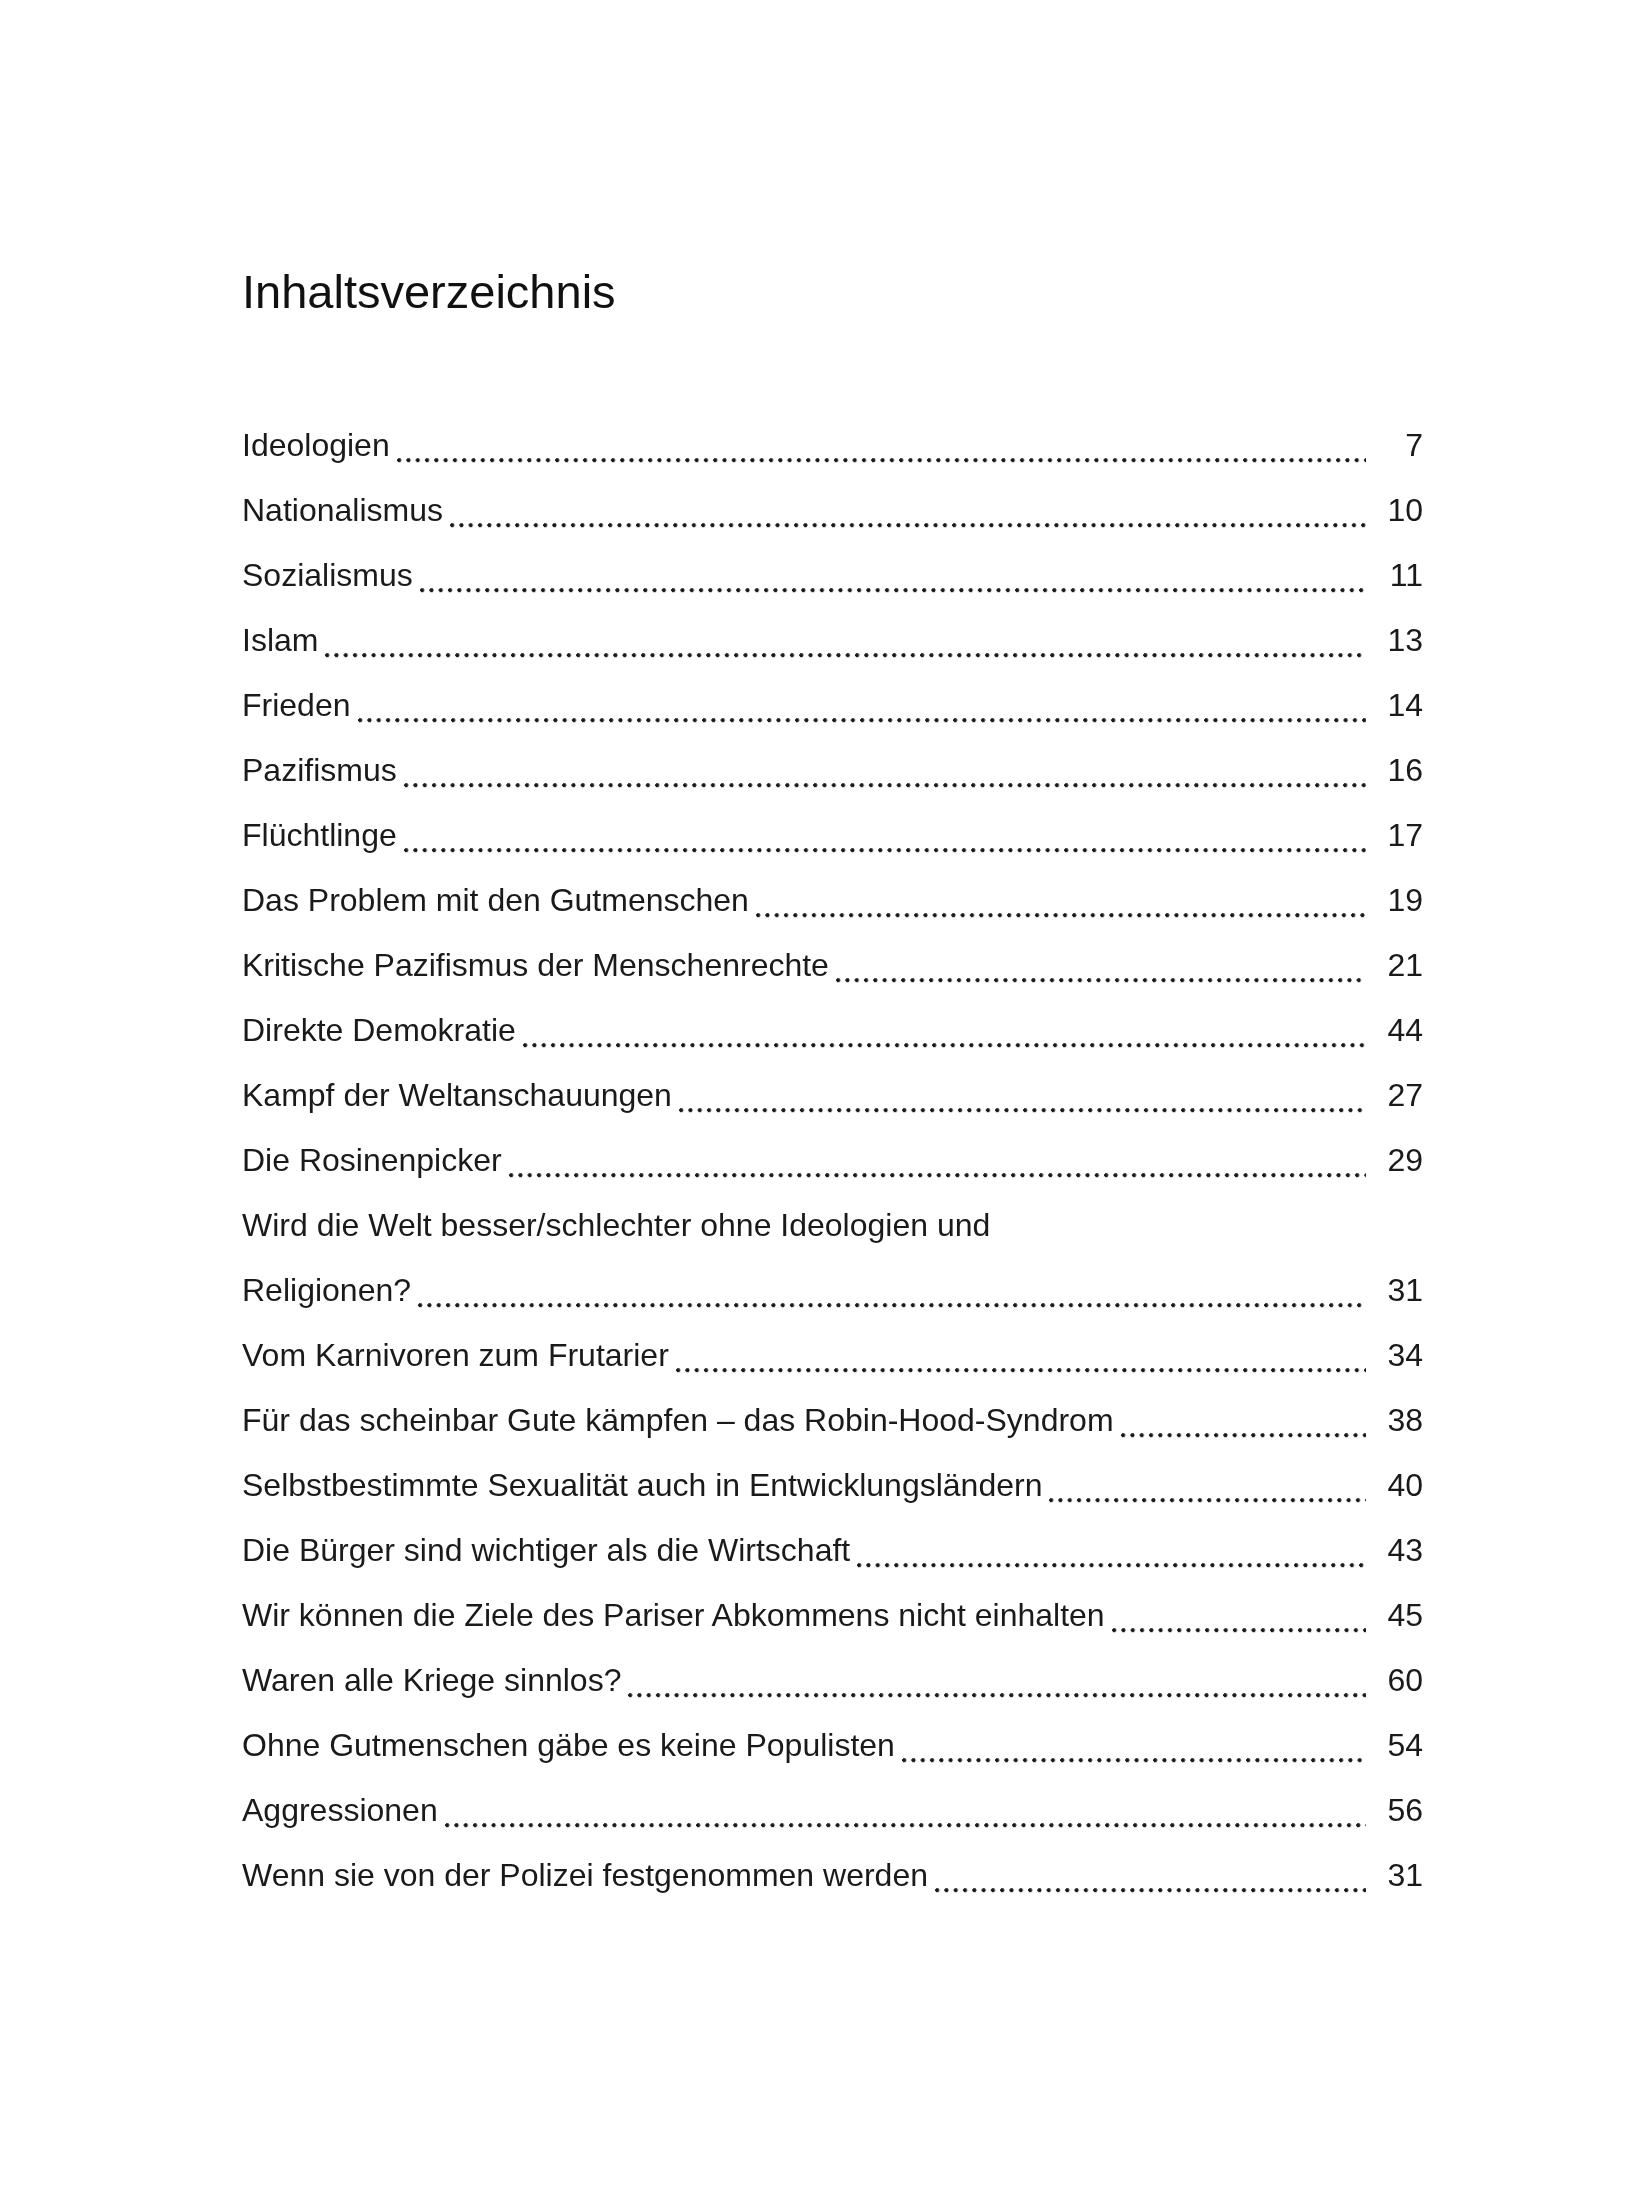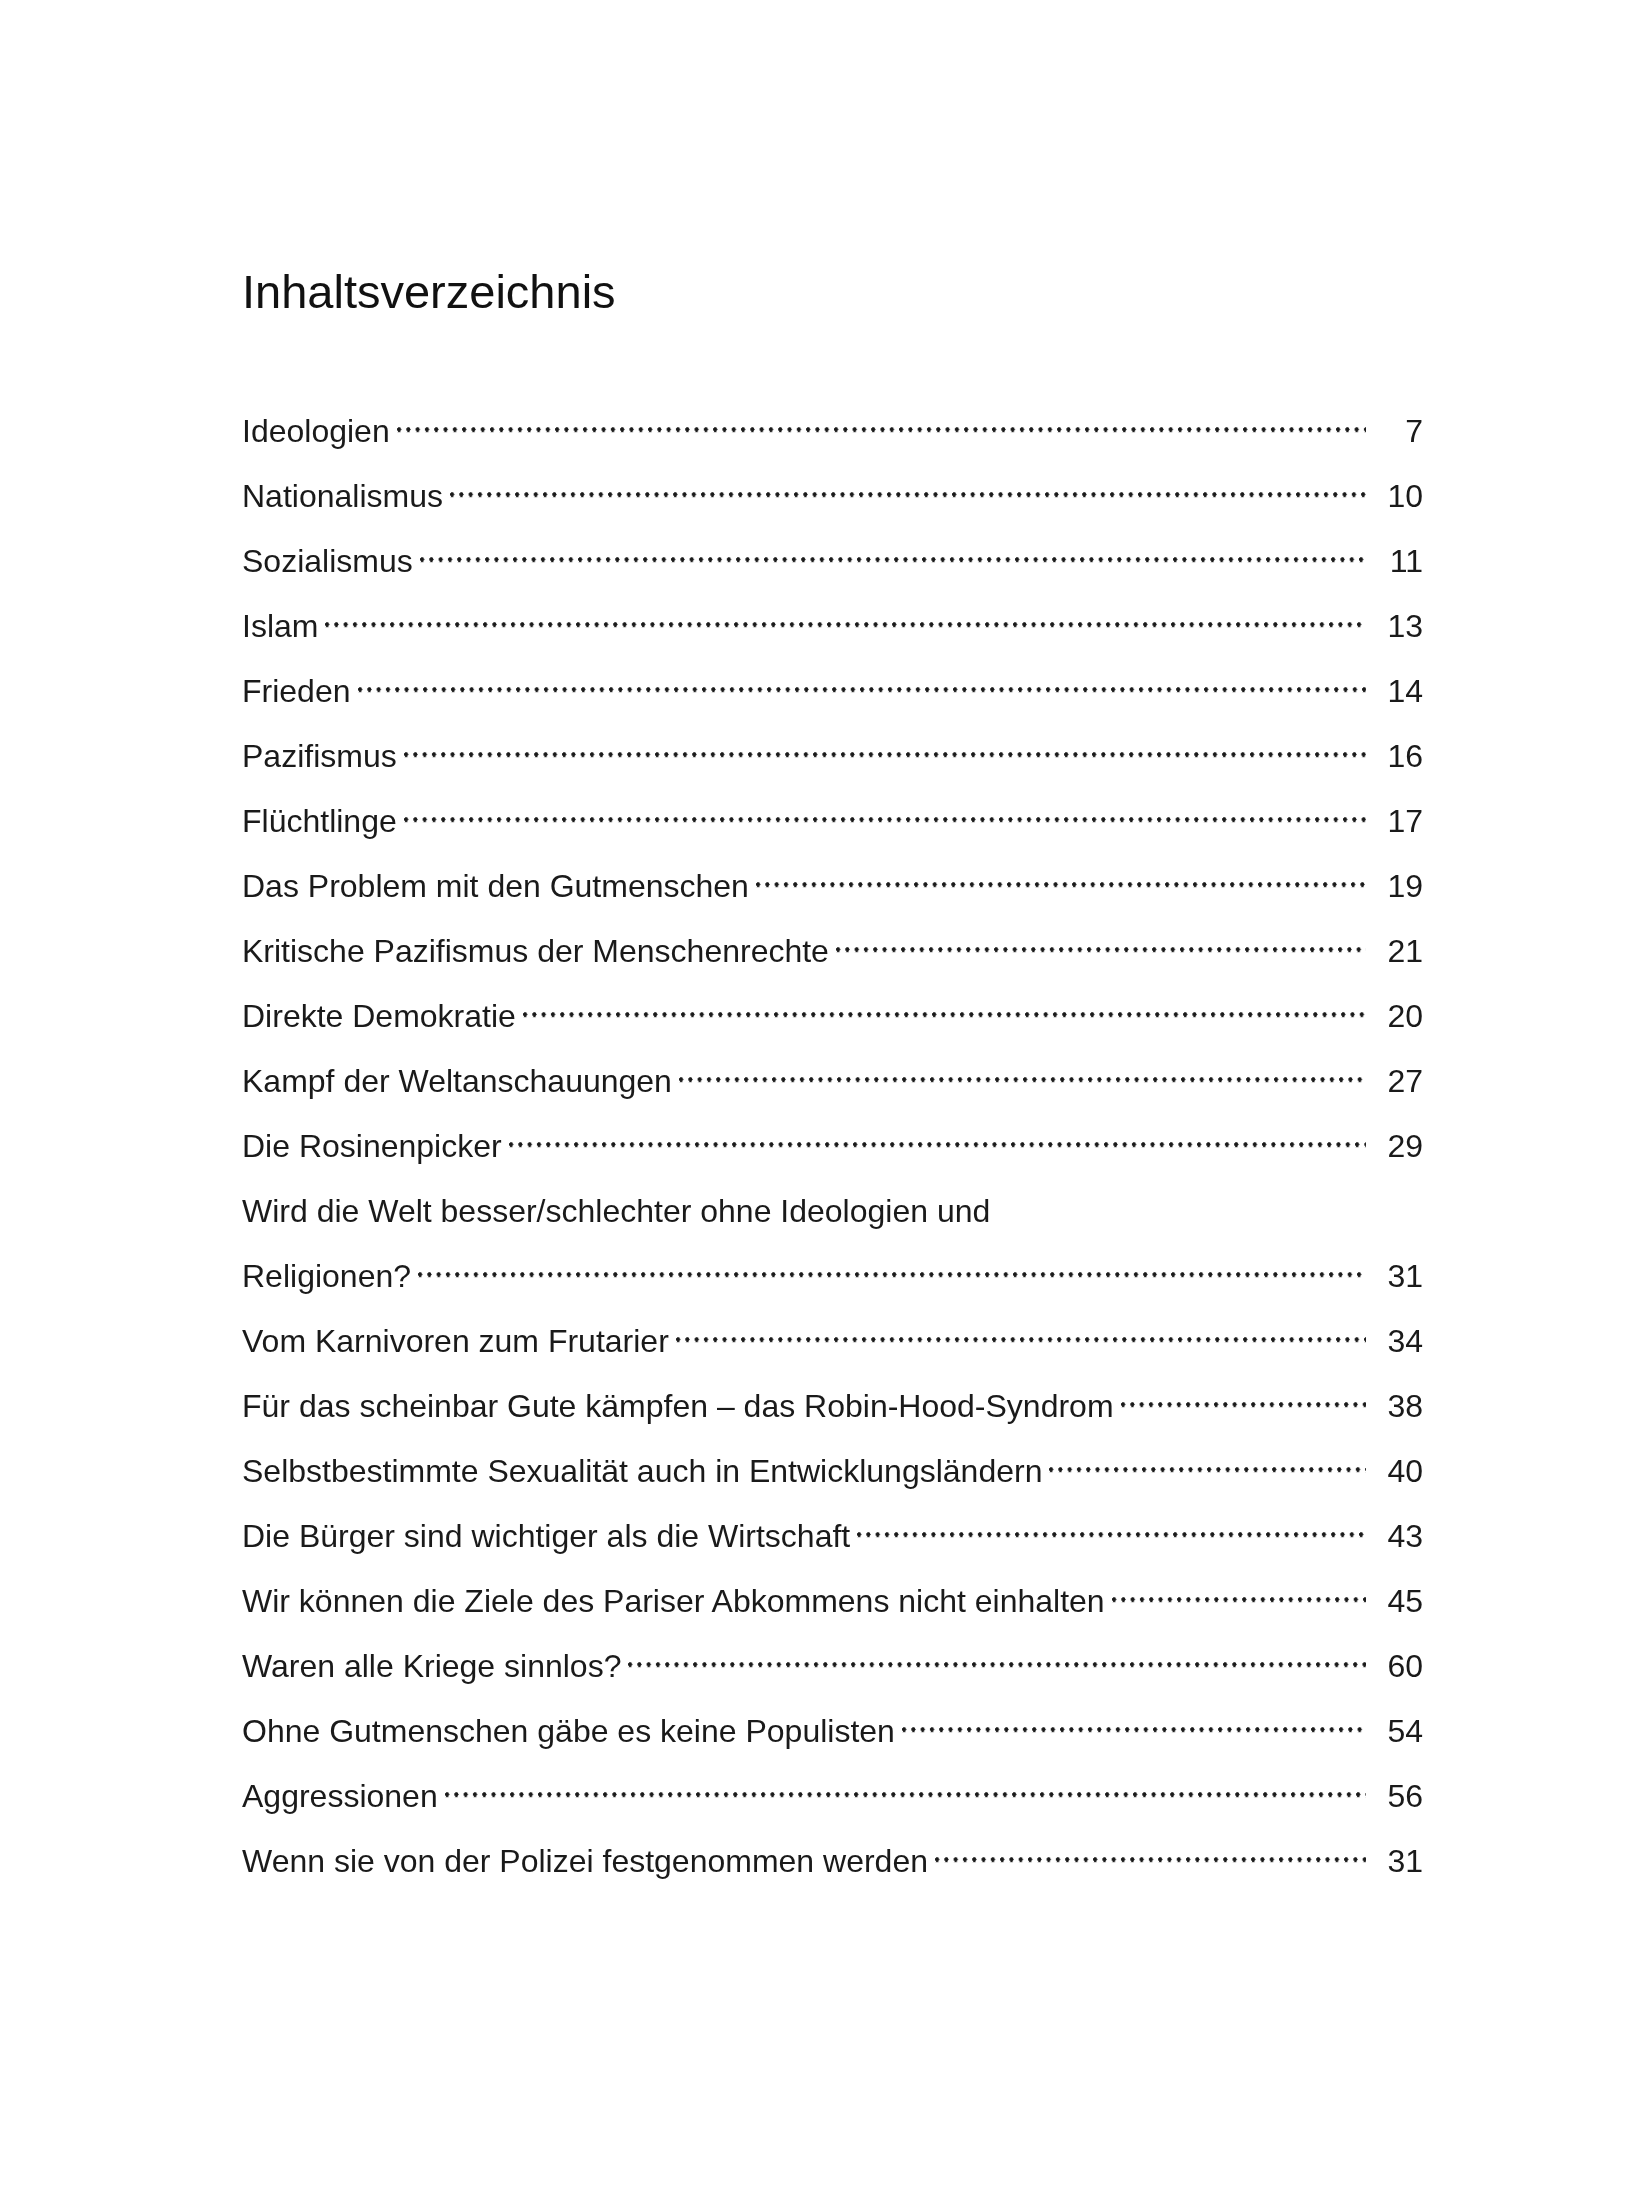--- a/index.html
+++ b/index.html
@@ -19,21 +19,21 @@
   }
   .title {
     font-size: 47px;
     font-weight: 400;
     color: #111111;
     margin-bottom: 80px;
   }
   .toc { width: 100%; }
   .toc-row {
     display: flex;
-    align-items: center;
+    align-items: flex-end;
     height: 65px;
     font-size: 32px;
     line-height: 1.15;
     color: #1a1a1a;
   }
   .entry-title {
     white-space: nowrap;
   }
   .leader {
     flex: 1 1 auto;
@@ -98,21 +98,21 @@
         <span class="page-num">19</span>
       </div>
       <div class="toc-row">
         <span class="entry-title">Kritische Pazifismus der Menschenrechte</span>
         <span class="leader"></span>
         <span class="page-num">21</span>
       </div>
       <div class="toc-row">
         <span class="entry-title">Direkte Demokratie</span>
         <span class="leader"></span>
-        <span class="page-num">20</span>
+        <span class="page-num">44</span>
       </div>
       <div class="toc-row">
         <span class="entry-title">Kampf der Weltanschauungen</span>
         <span class="leader"></span>
         <span class="page-num">27</span>
       </div>
       <div class="toc-row">
         <span class="entry-title">Die Rosinenpicker</span>
         <span class="leader"></span>
         <span class="page-num">29</span>

